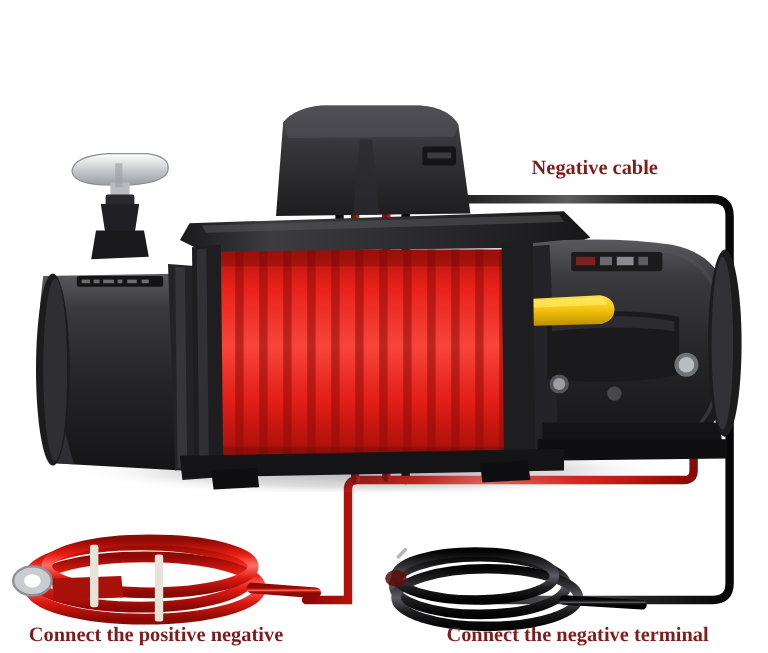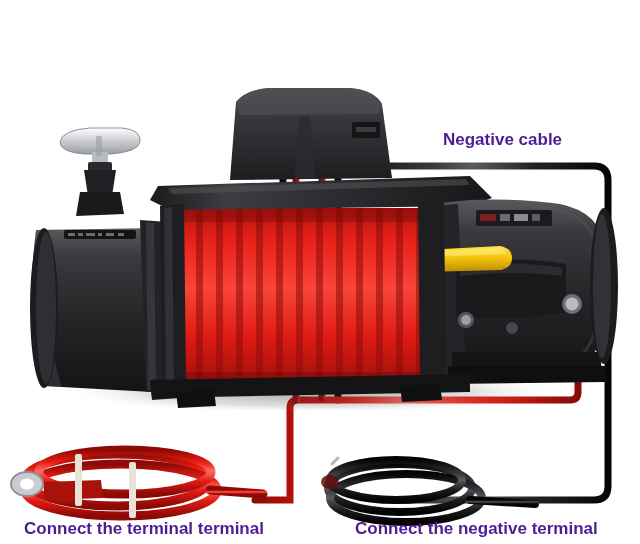--- a/index.html
+++ b/index.html
@@ -18,25 +18,25 @@
   .banner-text{position:absolute;left:0;top:0;width:500px;height:44px;
       display:flex;align-items:center;justify-content:center;
       color:#ffffff;font-weight:bold;font-size:27px;letter-spacing:1.6px;
       font-family:"Liberation Sans", sans-serif;
       text-shadow:0 1px 1px rgba(0,0,0,.25);}
   .banner-nub{position:absolute;left:0px;top:24px;width:14px;height:26px;
       background:#9d120d;
       clip-path:polygon(0% 0%, 100% 0%, 55% 100%, 0% 100%);}
 
   
-  .lbl{position:absolute;color:#4c1d95;font-weight:bold;
-       font-family:Liberation Sans, sans-serif;}
+  .lbl{position:absolute;color:#7f1d1d;font-weight:bold;
+       font-family:Liberation Serif, serif;}
   #lbl-neg{left:443px;top:130px;font-size:17px;}
   #lbl-pos{left:24px;top:519px;font-size:17px;}
-  #lbl-negterm{left:355px;top:519px;font-size:17px;}
+  #lbl-negterm{left:372px;top:519px;font-size:17px;}
 
   
   #winch{position:absolute;left:0;top:80px;width:640px;height:330px;}
   .tie{position:absolute;background:#e8e2d8;border-radius:2px;
        box-shadow:0 0 1px rgba(0,0,0,.4);}
 </style>
 </head>
 <body>
 
 <div id="stage">
@@ -297,16 +297,16 @@
       <ellipse cx="90" cy="46" rx="72" ry="24"></ellipse>
       <ellipse cx="96" cy="56" rx="76" ry="24"></ellipse>
       <ellipse cx="86" cy="38" rx="66" ry="20"></ellipse>
       <path d="M160 58 L225 62"></path>
     </g>
     <path d="M22 22 L28 16" stroke="#b4b7bc" stroke-width="3" stroke-linecap="round"></path>
     <ellipse cx="20" cy="40" rx="9" ry="7" fill="#5a0c09" opacity=".85"></ellipse>
   </svg>
 
   <div class="lbl" id="lbl-neg">Negative cable</div>
-  <div class="lbl" id="lbl-pos">Connect the terminal terminal</div>
+  <div class="lbl" id="lbl-pos">Connect the positive negative</div>
   <div class="lbl" id="lbl-negterm">Connect the negative terminal</div>
 
 </div>
 
 </body></html>

